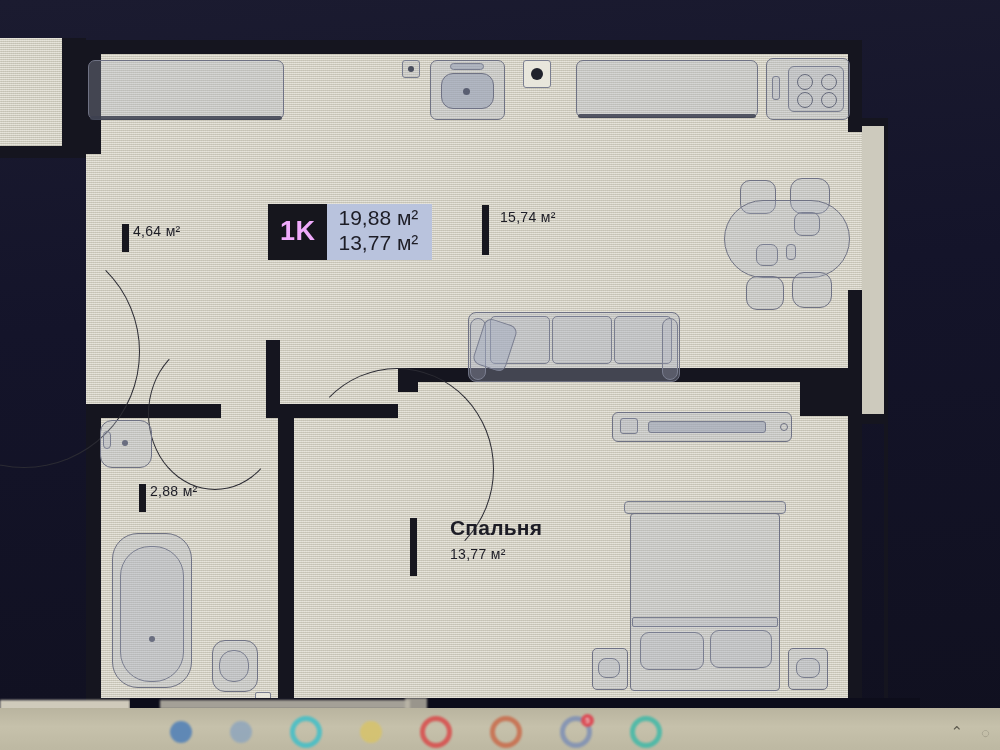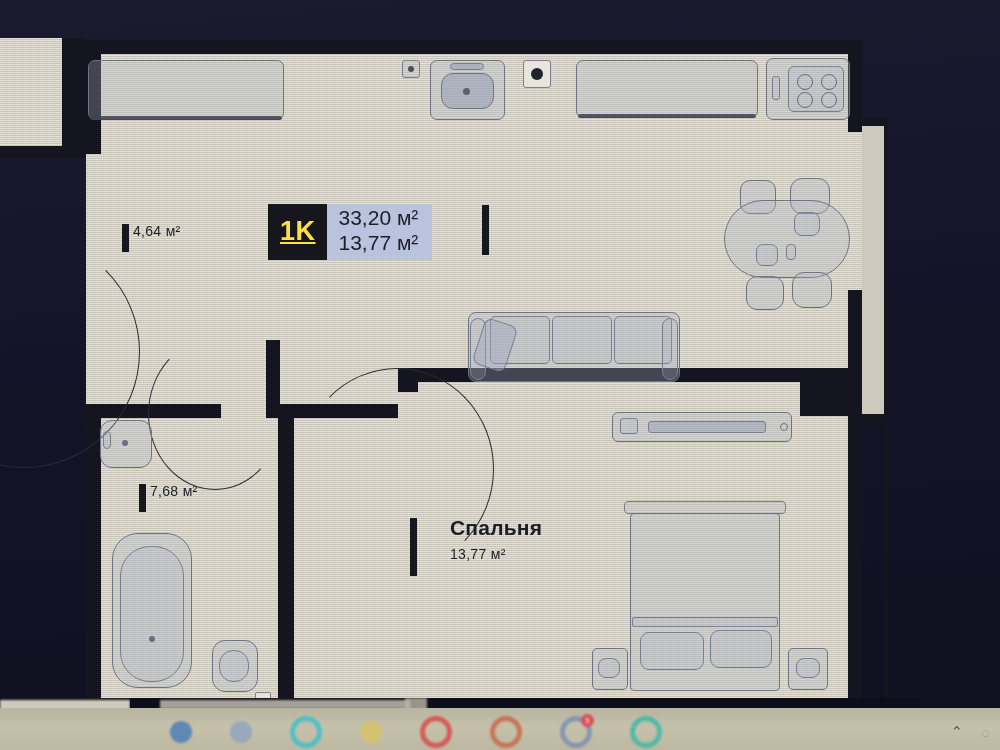--- a/index.html
+++ b/index.html
@@ -88,23 +88,23 @@
 
   
   .tick{position:absolute;width:7px;background:#17171f;}
   .lbl{position:absolute;color:#1d1d26;white-space:nowrap;}
   .lbl .name{font-weight:bold;font-size:21px;letter-spacing:.2px;}
   .lbl .area{font-size:14px;letter-spacing:.3px;}
 
   
   #badge-wrap{position:absolute;left:268px;top:204px;
     display:flex;align-items:stretch;}
-  #badge{background:#16161d;color:#fde047;font-weight:bold;font-size:27px;
+  #badge{background:#16161d;color:#f0abfc;font-weight:bold;font-size:27px;
     padding:4px 11px 4px 12px;display:flex;align-items:center;
-    letter-spacing:.5px;text-decoration:underline;}
+    letter-spacing:.5px;}
   #badge-areas{background:#b9c3dd;padding:2px 14px 4px 12px;
     display:flex;flex-direction:column;justify-content:center;color:#1d1d26;}
   #badge-areas div{font-size:21px;line-height:1.18;}
 </style>
 </head>
 <body>
 
 <div id="screen">
 
   <div id="plan">
@@ -223,37 +223,38 @@
     <div class="fur" style="left:788px;top:648px;width:40px;height:42px;border-radius:5px;"></div>
     <div class="fur-thin" style="left:796px;top:658px;width:24px;height:20px;border-radius:8px;"></div>
 
     <div class="tick" style="left:122px;top:224px;height:28px;"></div>
     <div class="lbl" style="left:133px;top:222px;">
       <span class="area">4,64 м²</span>
     </div>
 
     <div class="tick" style="left:482px;top:205px;height:50px;"></div>
     <div class="lbl" style="left:500px;top:203px;">
+      <div class="area" style="margin-top:6px;">15,74 м²</div>
     </div>
 
     <div class="tick" style="left:139px;top:484px;height:28px;"></div>
     <div class="lbl" style="left:150px;top:482px;">
-      <span class="area">7,68 м²</span>
+      <span class="area">2,88 м²</span>
     </div>
 
     <div class="tick" style="left:410px;top:518px;height:58px;"></div>
     <div class="lbl" style="left:450px;top:516px;">
       <div class="name">Спальня</div>
       <div class="area" style="margin-top:6px;">13,77 м²</div>
     </div>
 
     <div id="badge-wrap">
       <div id="badge">1K</div>
       <div id="badge-areas">
-        <div>33,20 м²</div>
+        <div>19,88 м²</div>
         <div>13,77 м²</div>
       </div>
     </div>
 
   </div>
 
   <div id="winstrip"></div>
   <div id="winstrip2"></div>
   <div id="menu-ghost"></div>
   <div id="menu-ghost2"></div>

